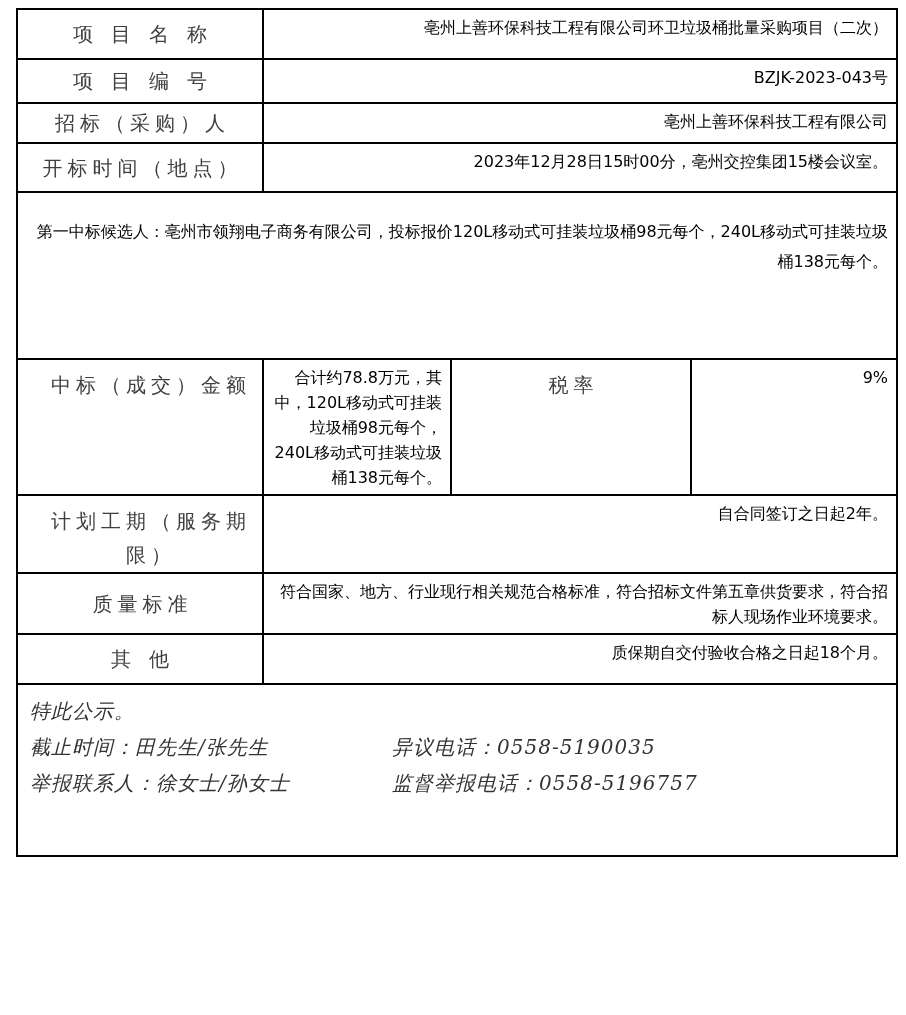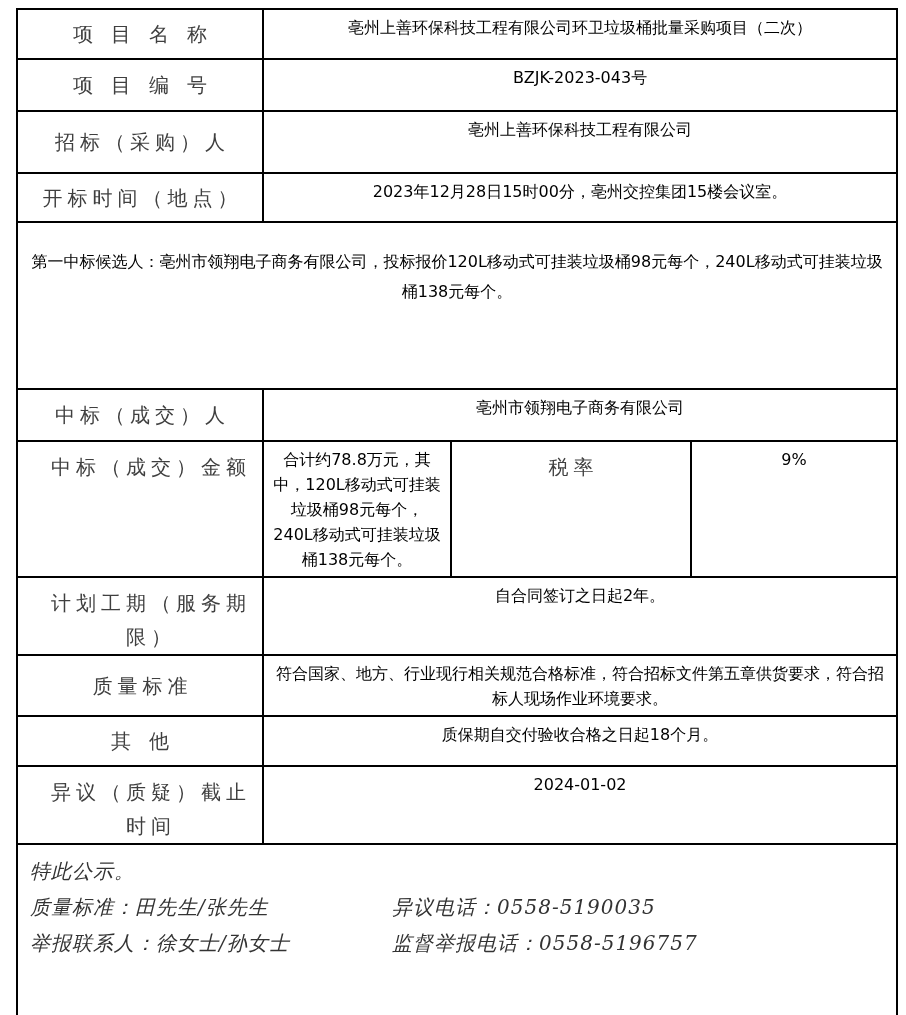--- a/index.html
+++ b/index.html
@@ -42,21 +42,21 @@
     line-height: 34px;
     padding: 0 2px 0 7px; 
   }
   .lbl.wide { letter-spacing: 18px; padding-left: 20px; }
   .lbl.top { vertical-align: top; padding-top: 8px; padding-left: 24px; }
   
   .val {
     font-family: "DejaVu Sans", "Liberation Sans", sans-serif;
     font-size: 16px;
     color: #000000;
-    text-align: center;
+    text-align: right;
     vertical-align: top;
     padding: 5px 8px 4px 8px;
     line-height: 25px;
     word-break: break-word;
   }
   .section-hd {
     font-family: "DejaVu Serif", "Liberation Serif", serif;
     font-size: 20px;
     color: #3f3f3f;
     text-align: center;
@@ -92,44 +92,40 @@
         <col style="width:240px">
         <col style="width:206px">
     </colgroup>
 
     <tbody>
         <tr style="height:50px">
       <td class="lbl wide">项目名称</td>
       <td class="val" colspan="3">亳州上善环保科技工程有限公司环卫垃圾桶批量采购项目（二次）</td>
     </tr>
 
-    <tr style="height:52px">
+    <tr style="height:44px">
       <td class="lbl wide">项目编号</td>
       <td class="val" colspan="3">BZJK-2023-043号</td>
     </tr>
 
-    <tr style="height:62px">
+    <tr style="height:40px">
       <td class="lbl">招标（采购）人</td>
       <td class="val" colspan="3">亳州上善环保科技工程有限公司</td>
     </tr>
 
     <tr style="height:49px">
       <td class="lbl">开标时间（地点）</td>
       <td class="val" colspan="3">2023年12月28日15时00分，亳州交控集团15楼会议室。</td>
     </tr>
 
 
     <tr style="height:167px">
       <td class="val candidate" colspan="4">第一中标候选人：亳州市领翔电子商务有限公司，投标报价120L移动式可挂装垃圾桶98元每个，240L移动式可挂装垃圾桶138元每个。</td>
     </tr>
 
-    <tr style="height:52px">
-      <td class="lbl">中标（成交）人</td>
-      <td class="val" colspan="3">亳州市领翔电子商务有限公司</td>
-    </tr>
 
     <tr style="height:120px">
       <td class="lbl top">中标（成交）金额</td>
       <td class="val">合计约78.8万元，其中，120L移动式可挂装垃圾桶98元每个，240L移动式可挂装垃圾桶138元每个。</td>
       <td class="lbl tax-label">税率</td>
       <td class="val">9%</td>
     </tr>
 
     <tr style="height:70px">
       <td class="lbl top">计划工期（服务期限）</td>
@@ -139,30 +135,26 @@
     <tr style="height:51px">
       <td class="lbl">质量标准</td>
       <td class="val" colspan="3">符合国家、地方、行业现行相关规范合格标准，符合招标文件第五章供货要求，符合招标人现场作业环境要求。</td>
     </tr>
 
     <tr style="height:50px">
       <td class="lbl wide">其他</td>
       <td class="val" colspan="3">质保期自交付验收合格之日起18个月。</td>
     </tr>
 
-    <tr style="height:69px">
-      <td class="lbl top">异议（质疑）截止时间</td>
-      <td class="val" colspan="3">2024-01-02</td>
-    </tr>
 
     <tr style="height:172px">
       <td class="footer-cell" colspan="4">
         <div class="footer-line">特此公示。</div>
         <div class="footer-line">
-          <span class="footer-left">质量标准：田先生/张先生</span><span>异议电话：0558-5190035</span>
+          <span class="footer-left">截止时间：田先生/张先生</span><span>异议电话：0558-5190035</span>
         </div>
         <div class="footer-line">
           <span class="footer-left">举报联系人：徐女士/孙女士</span><span>监督举报电话：0558-5196757</span>
         </div>
       </td>
     </tr>
   </tbody>
     </table>
 </div>
 

